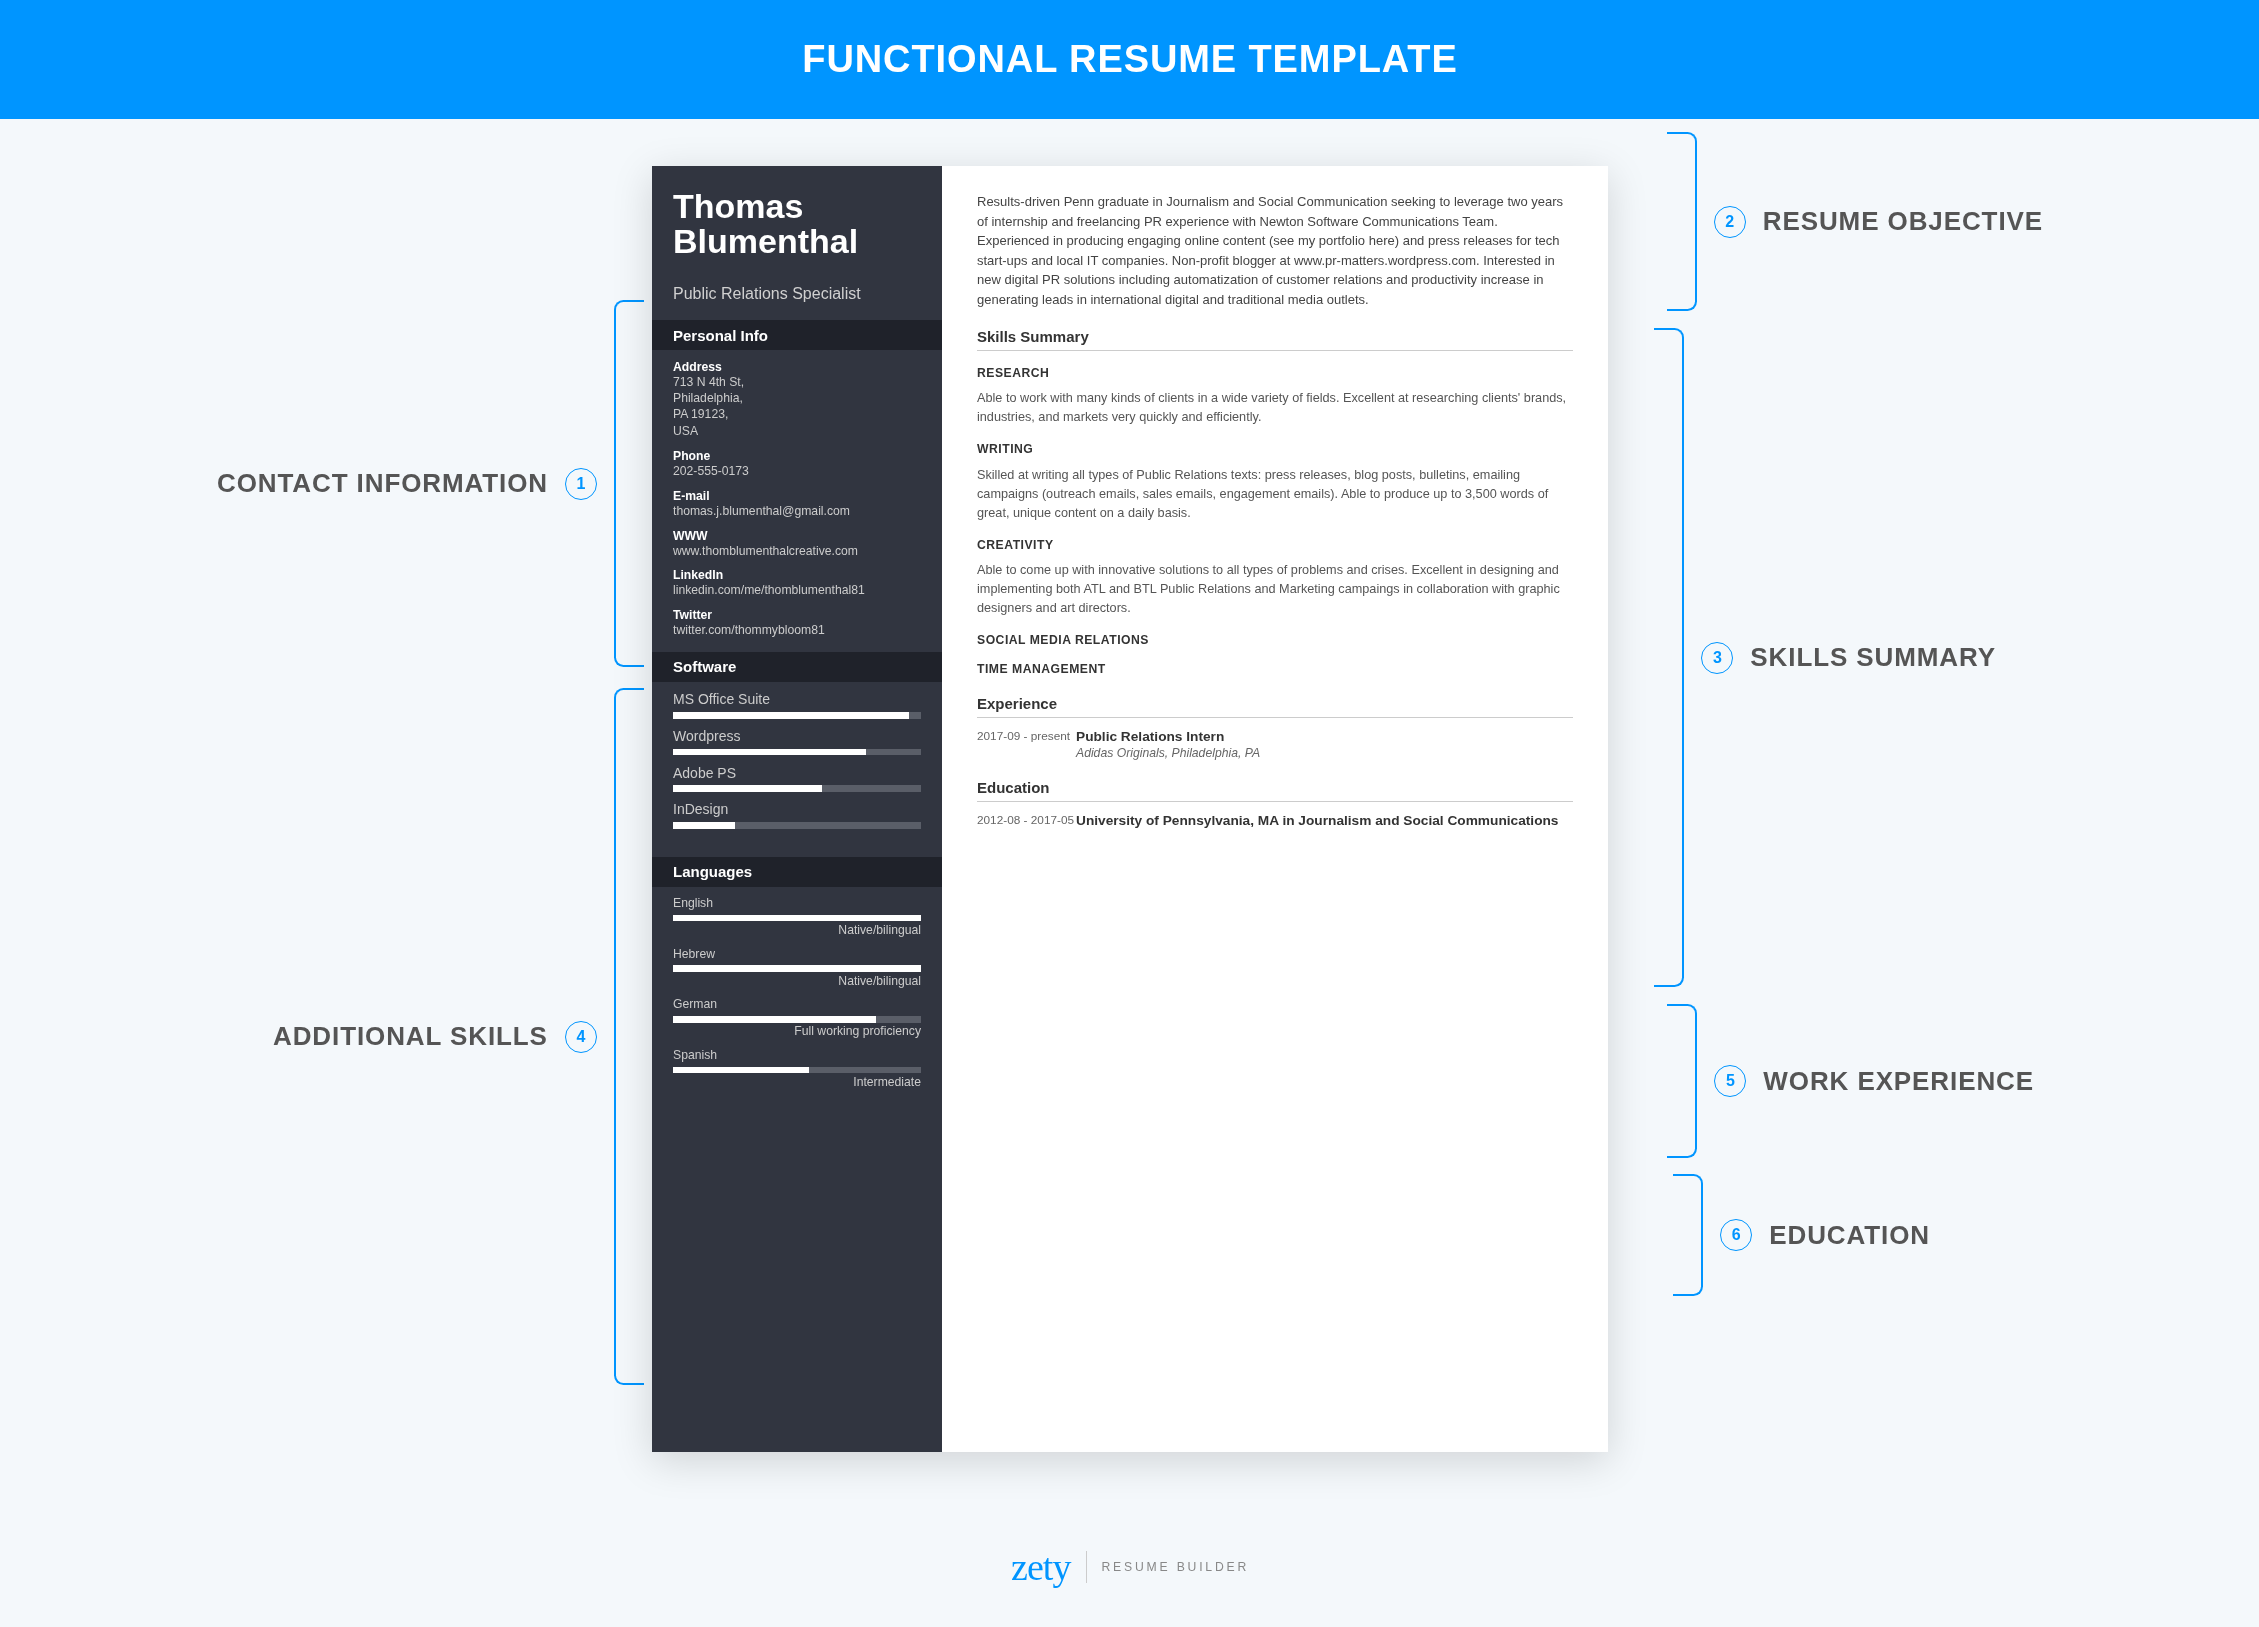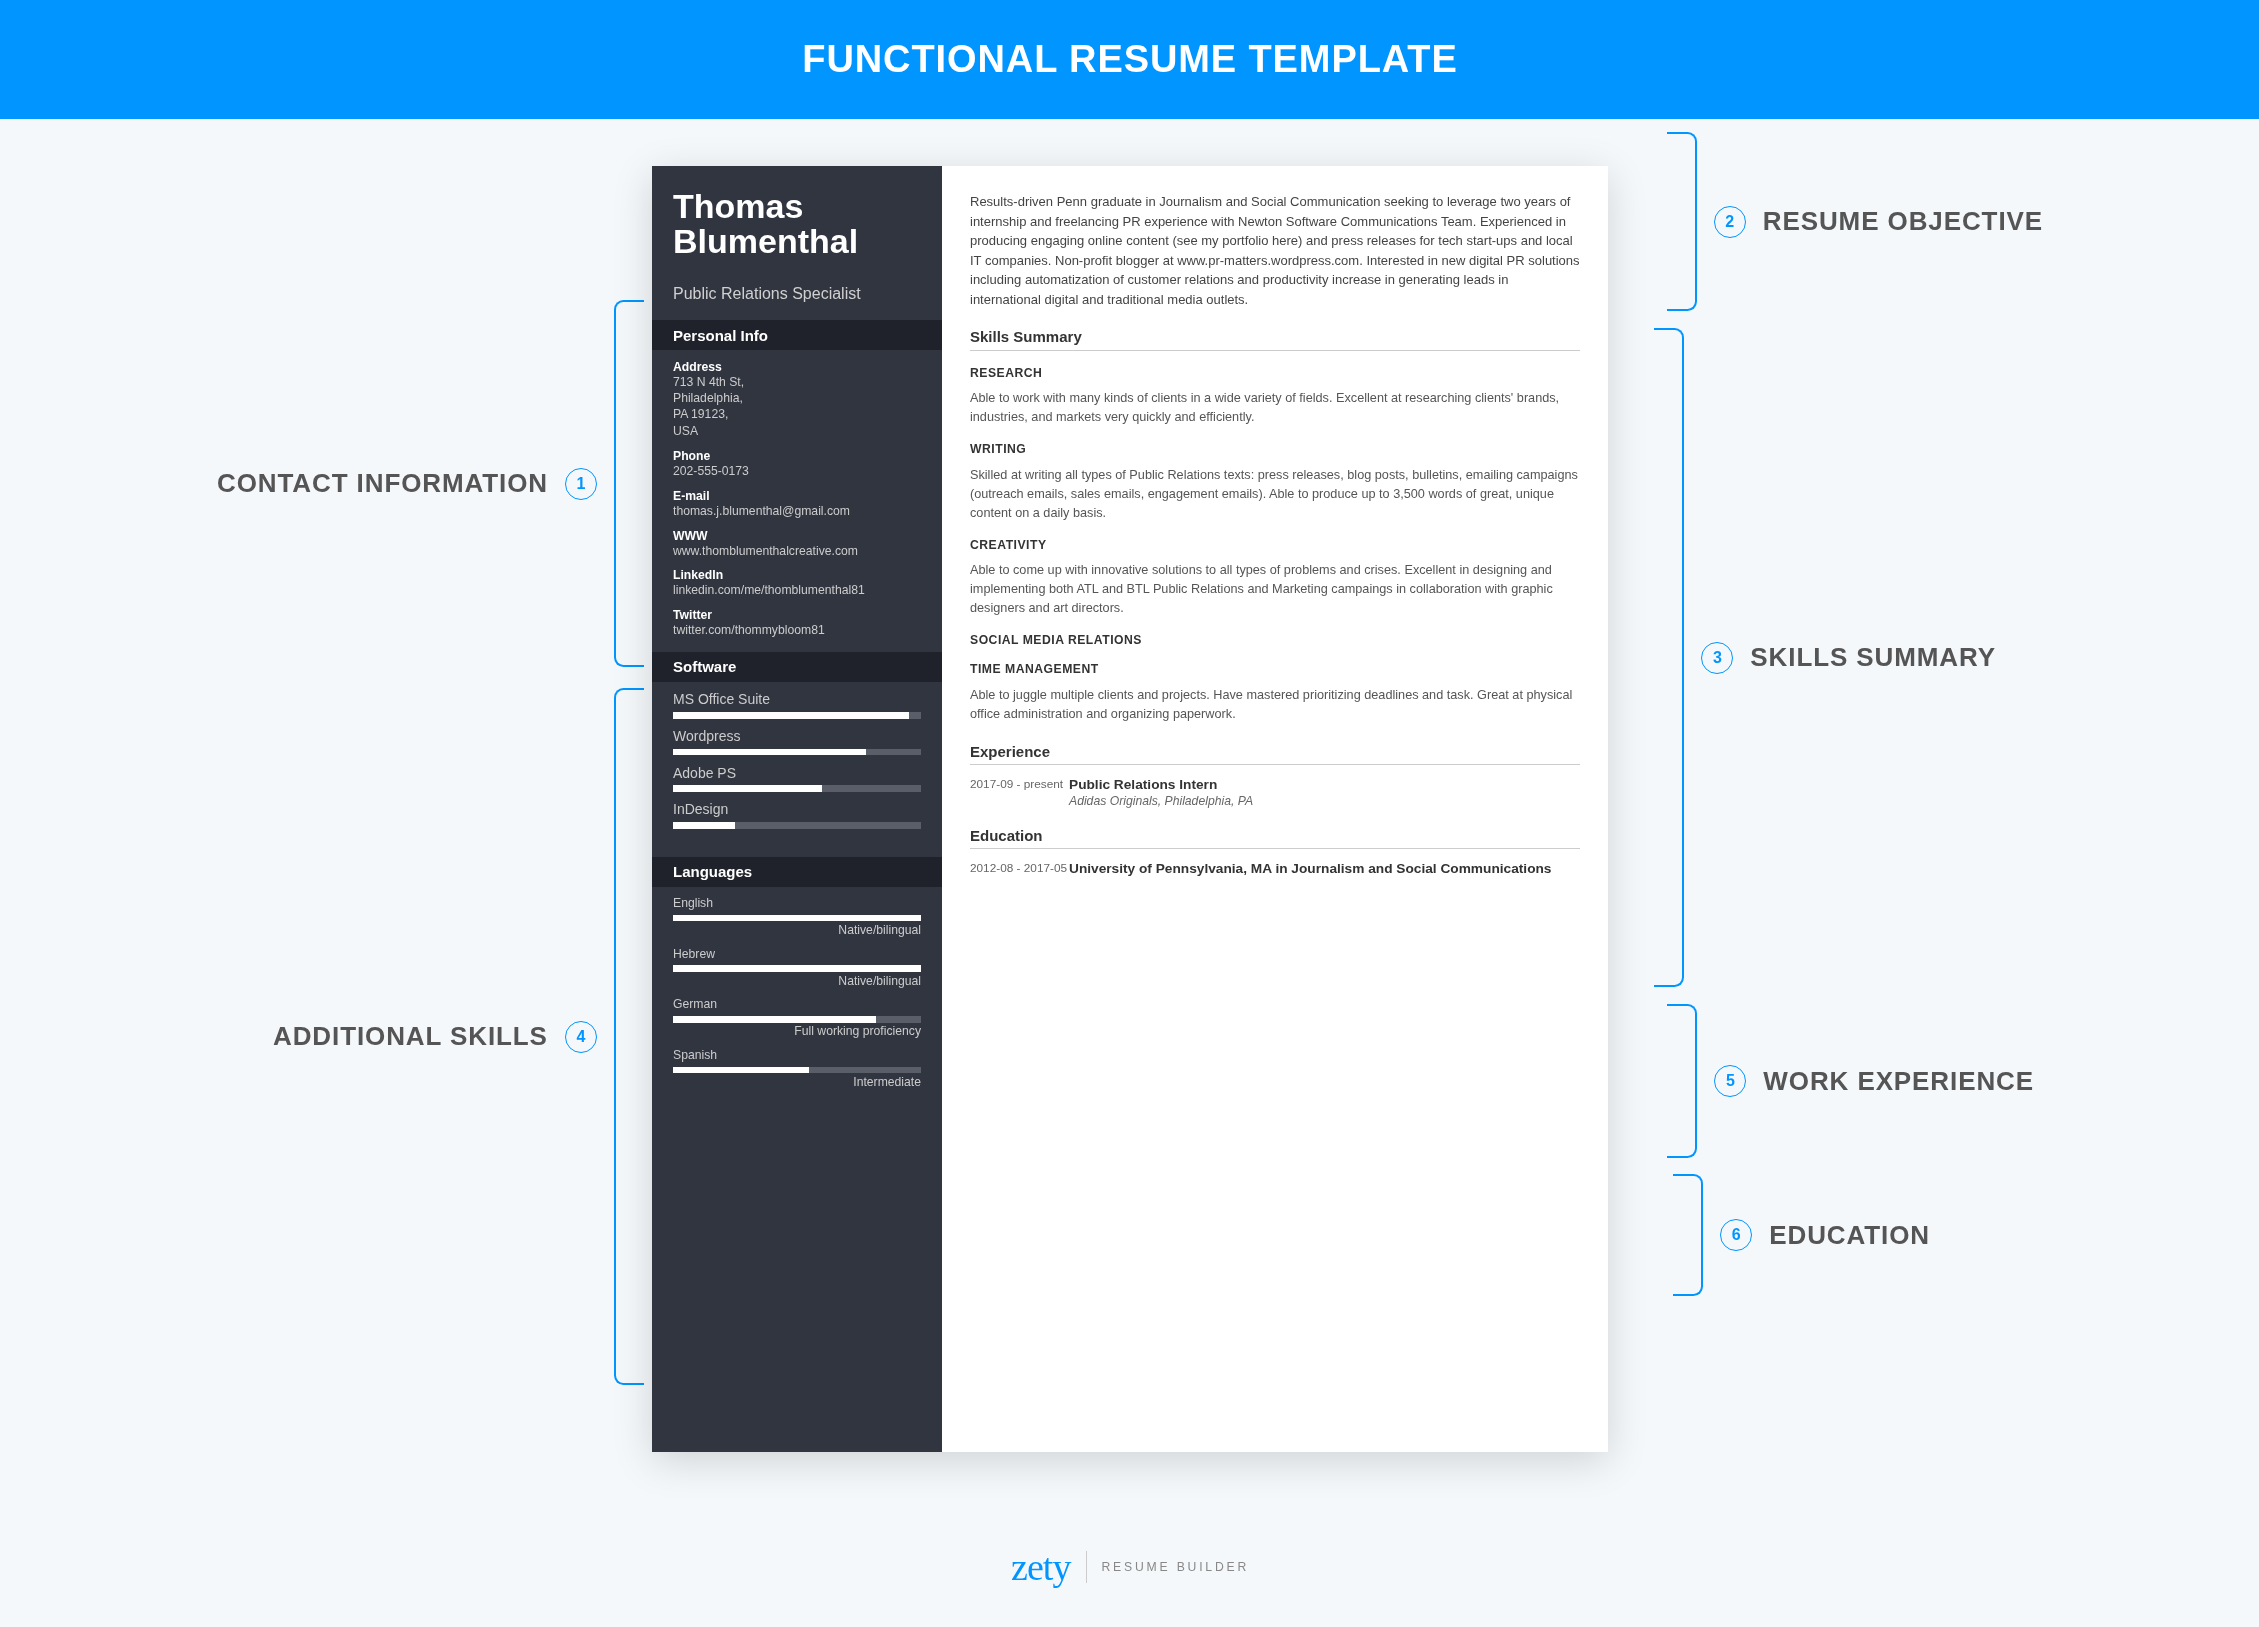--- a/index.html
+++ b/index.html
@@ -14,21 +14,21 @@
 .section-hdr { background: #1f222a; margin: 0 -21px; padding: 6.6px 21px; font-size: 15px; font-weight: 700; color: #fff; }
 .info-label { font-weight: 700; font-size: 12.2px; color: #fff; margin-top: 9.4px; }
 .info-value { font-size: 12.2px; color: #ccc; line-height: 1.35; }
 .skill-item { margin-top: 9.4px; }
 .skill-name { font-size: 14px; color: #ccc; }
 .bar { height: 6.6px; background: #5a5e68; margin-top: 4.7px; position: relative; }
 .bar-fill { height: 100%; background: #fff; }
 .lang-item { margin-top: 9.4px; }
 .lang-name { font-size: 12.2px; color: #ccc; }
 .lang-level { text-align: right; font-size: 12.2px; color: #ccc; margin-top: 1.9px; }
-.content { flex: 1; padding: 26px 28px; color: #333; }
+.content { flex: 1; padding: 26px 35px; color: #333; }
 .summary { font-size: 13px; line-height: 1.5; color: #444; }
 .sec-title { font-size: 15px; font-weight: 700; margin-top: 19px; padding-bottom: 4.7px; border-bottom: 0.9px solid #ccc; }
 .skill-h { font-size: 12.2px; font-weight: 700; letter-spacing: 0.5px; margin-top: 15px; color: #333; }
 .skill-p { font-size: 12.7px; line-height: 1.5; color: #555; margin-top: 9.4px; }
 .exp-row { display: flex; margin-top: 11.3px; }
 .exp-date { width: 99px; font-size: 11.8px; color: #666; flex-shrink: 0; }
 .exp-body { flex: 1; }
 .exp-title { font-size: 13.7px; font-weight: 700; }
 .exp-sub { font-size: 12.2px; font-style: italic; color: #666; margin-top: 1.9px; }
 
@@ -175,21 +175,20 @@
 
       <div class="sec-title">Skills Summary</div>
       <div class="skill-h">RESEARCH</div>
       <div class="skill-p">Able to work with many kinds of clients in a wide variety of fields. Excellent at researching clients' brands, industries, and markets very quickly and efficiently.</div>
       <div class="skill-h">WRITING</div>
       <div class="skill-p">Skilled at writing all types of Public Relations texts: press releases, blog posts, bulletins, emailing campaigns (outreach emails, sales emails, engagement emails). Able to produce up to 3,500 words of great, unique content on a daily basis.</div>
       <div class="skill-h">CREATIVITY</div>
       <div class="skill-p">Able to come up with innovative solutions to all types of problems and crises. Excellent in designing and implementing both ATL and BTL Public Relations and Marketing campaings in collaboration with graphic designers and art directors.</div>
       <div class="skill-h">SOCIAL MEDIA RELATIONS</div>
       <div class="skill-h">TIME MANAGEMENT</div>
-      <div class="skill-p">Able to juggle multiple clients and projects. Have mastered prioritizing deadlines and task. Great at physical office administration and organizing paperwork.</div>
 
       <div class="sec-title">Experience</div>
       <div id="exp-list">
           <div class="exp-row">
             <div class="exp-date">2017-09 - present</div>
     <div class="exp-body">
       <div class="exp-title">Public Relations Intern</div>
       <div class="exp-sub">Adidas Originals, Philadelphia, PA</div>
     </div>
           </div>

